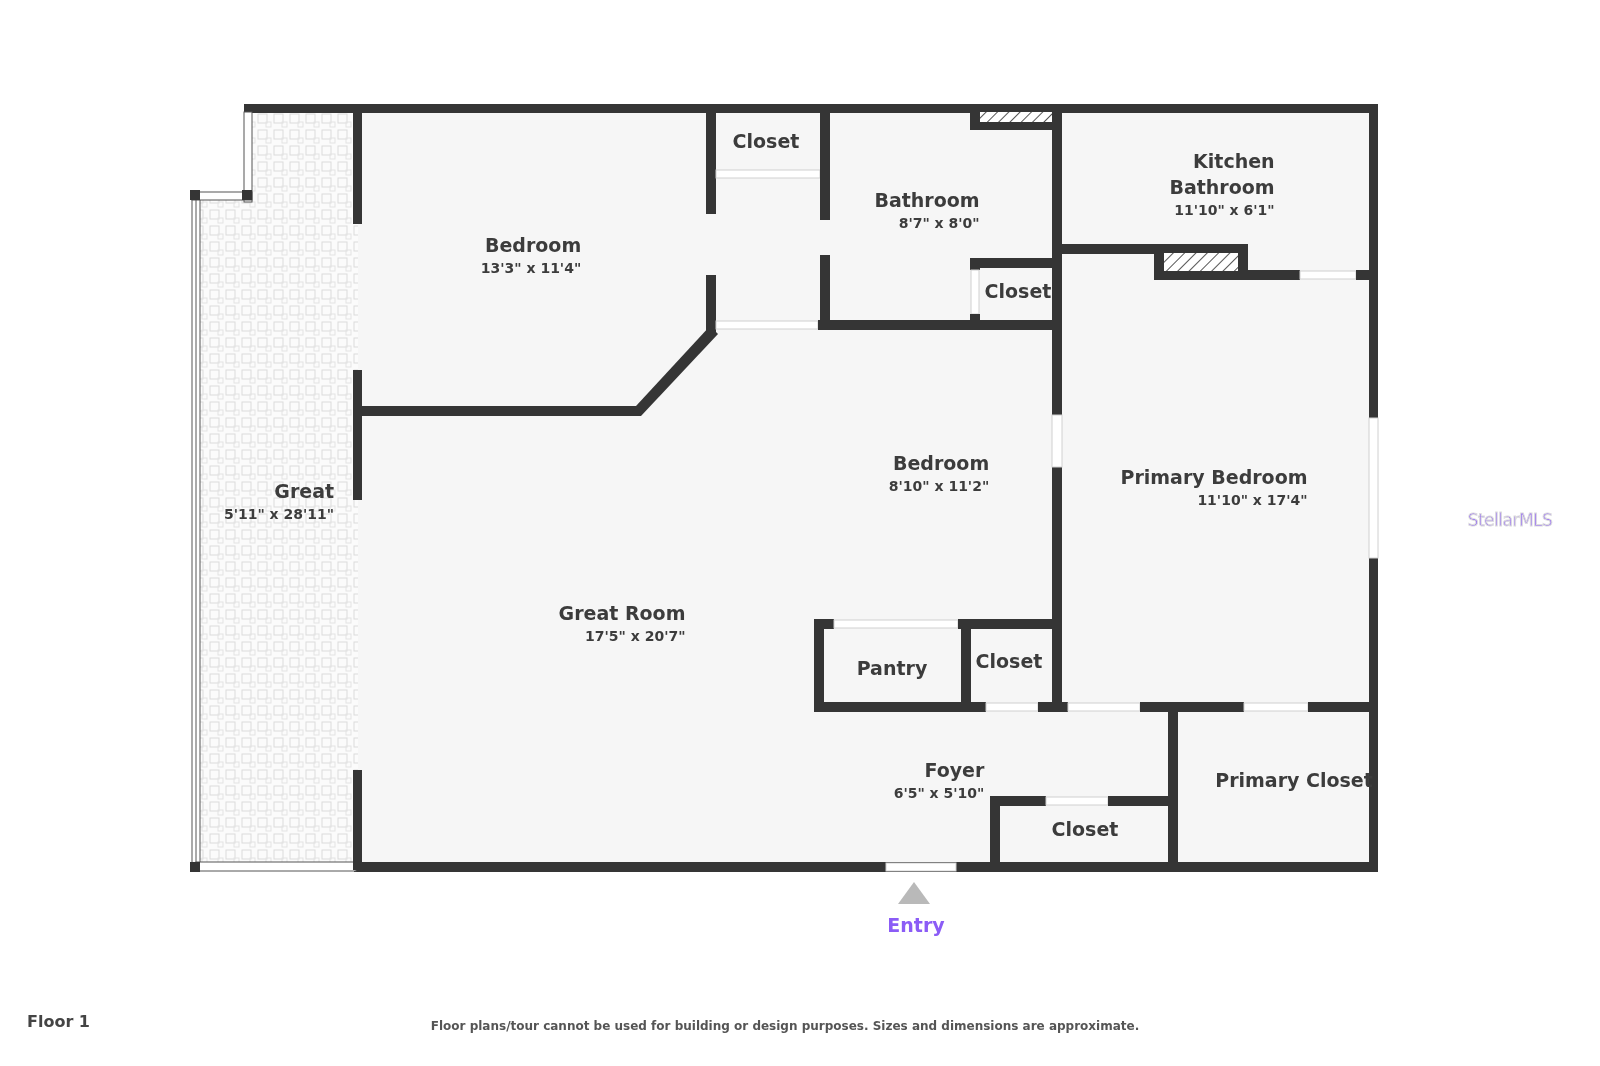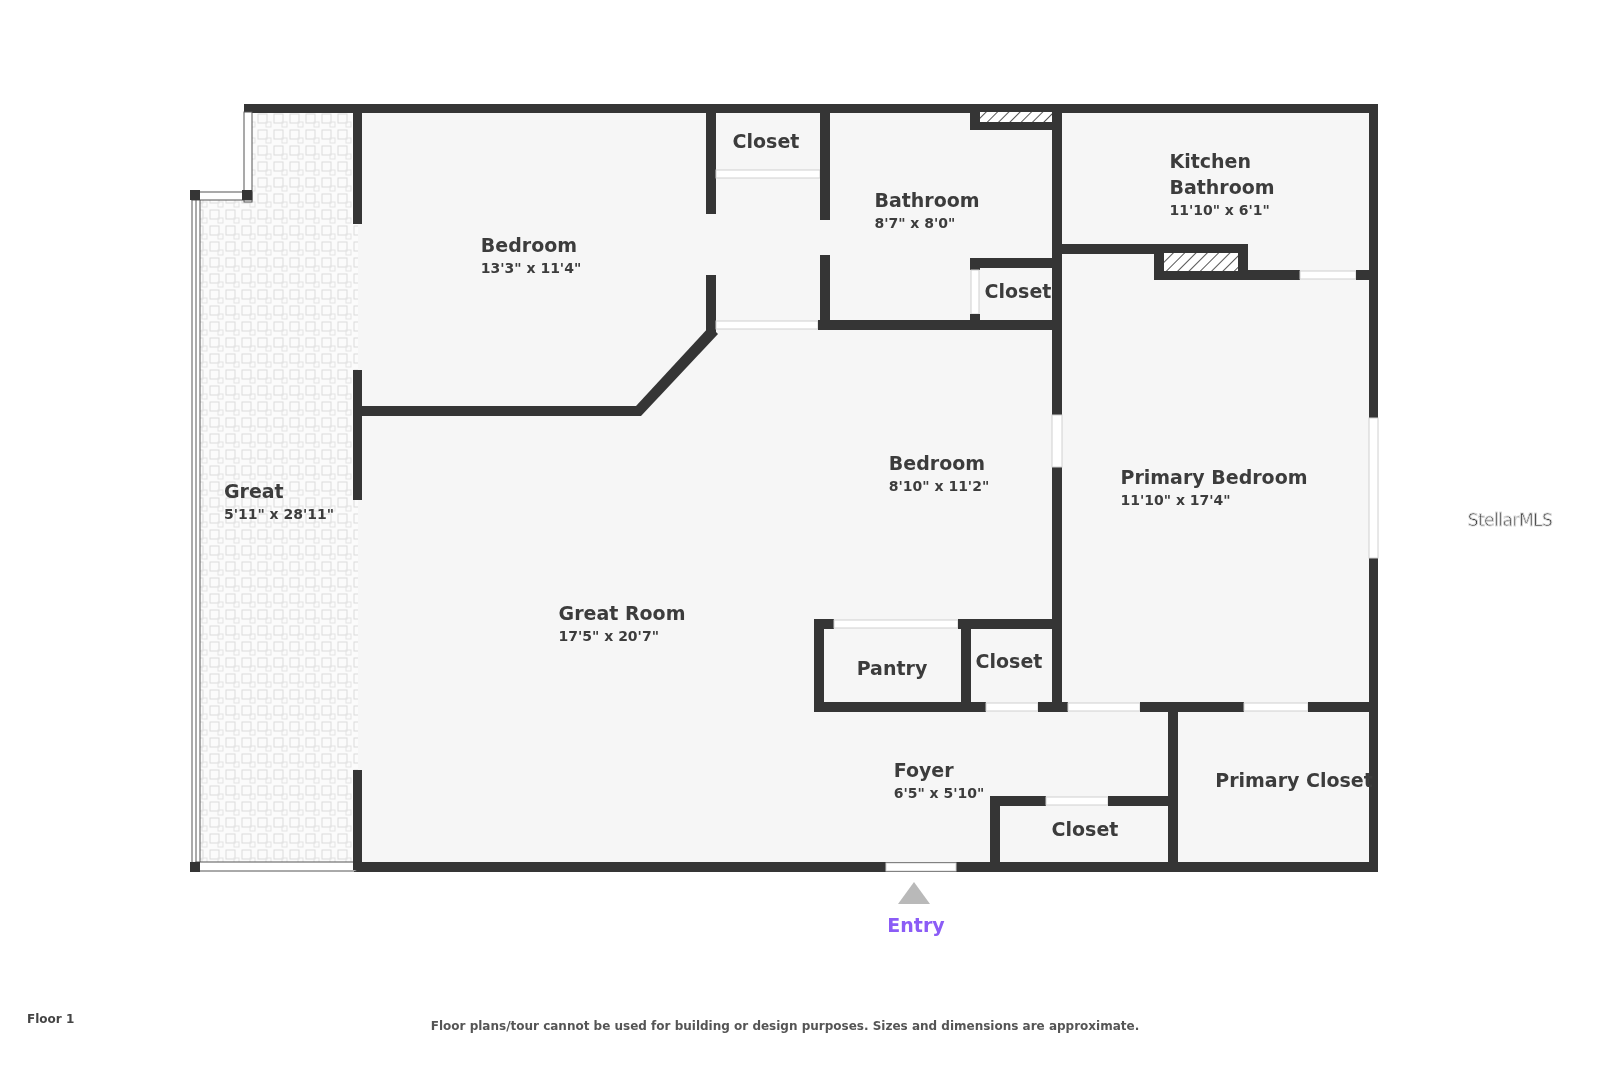--- a/index.html
+++ b/index.html
@@ -2,29 +2,29 @@
 <html><head>
 <meta charset="utf-8">
 <style>
   html, body { margin:0; padding:0; background:#ffffff; }
   body { width:1600px; height:1066px; position:relative; overflow:hidden;
          font-family:"DejaVu Sans", "Liberation Sans", sans-serif; color:#3a3a3a; }
   #plan { position:absolute; left:0; top:0; width:1600px; height:1066px; }
   .room-fill { fill:#f6f6f6; }
   .wall { fill:#353535; }
   .opening { fill:#ffffff; stroke:#d0d0d0; stroke-width:1; }
-  .lbl { position:absolute; transform:translateX(-50%); text-align:left; white-space:nowrap; }
+  .lbl { position:absolute; transform:translateX(-50%); text-align:right; white-space:nowrap; }
   .lbl .name { font-weight:bold; font-size:19px; color:#3c3c3c; line-height:26px; display:block; }
   .lbl .dim  { font-weight:bold; font-size:14px; color:#3c3c3c; line-height:20px; display:block; }
   .entry-arrow { position:absolute; left:914px; top:882px; width:0; height:0;
      border-left:16px solid transparent; border-right:16px solid transparent; border-bottom:22px solid #b9b9b9; transform:translateX(-50%); }
   .entry-lbl { position:absolute; left:916px; top:914px; transform:translateX(-50%); font-weight:bold; font-size:19px; color:#8b5cf6; }
-  .floor-lbl { position:absolute; left:27px; top:1012px; font-size:12px; font-weight:bold; color:#444; }
+  .floor-lbl { position:absolute; left:27px; top:1012px; font-size:16px; font-weight:bold; color:#444; }
   .disclaimer { position:absolute; left:785px; top:1019px; transform:translateX(-50%); font-size:12px; font-weight:bold; color:#555; white-space:nowrap; }
-  .watermark { position:absolute; left:1510px; top:510px; font-size:17px; color:#000000; -webkit-text-stroke:1px #dddddd; letter-spacing:-0.5px; transform:translateX(-50%); }
+  .watermark { position:absolute; left:1510px; top:510px; font-size:17px; color:#8b5cf6; -webkit-text-stroke:1px #dddddd; letter-spacing:-0.5px; transform:translateX(-50%); }
 </style>
 </head>
 <body>
 
 <svg id="plan" viewBox="0 0 1600 1066" xmlns="http://www.w3.org/2000/svg">
   <defs>
     <pattern id="tile" x="0" y="0" width="16" height="16" patternUnits="userSpaceOnUse">
       <rect width="16" height="16" fill="#fbfbfb"></rect>
       <rect x="2" y="2" width="9" height="9" fill="none" stroke="#dcdcdc" stroke-width="1"></rect>
       <rect x="10" y="10" width="5" height="5" fill="none" stroke="#e4e4e4" stroke-width="1"></rect>

